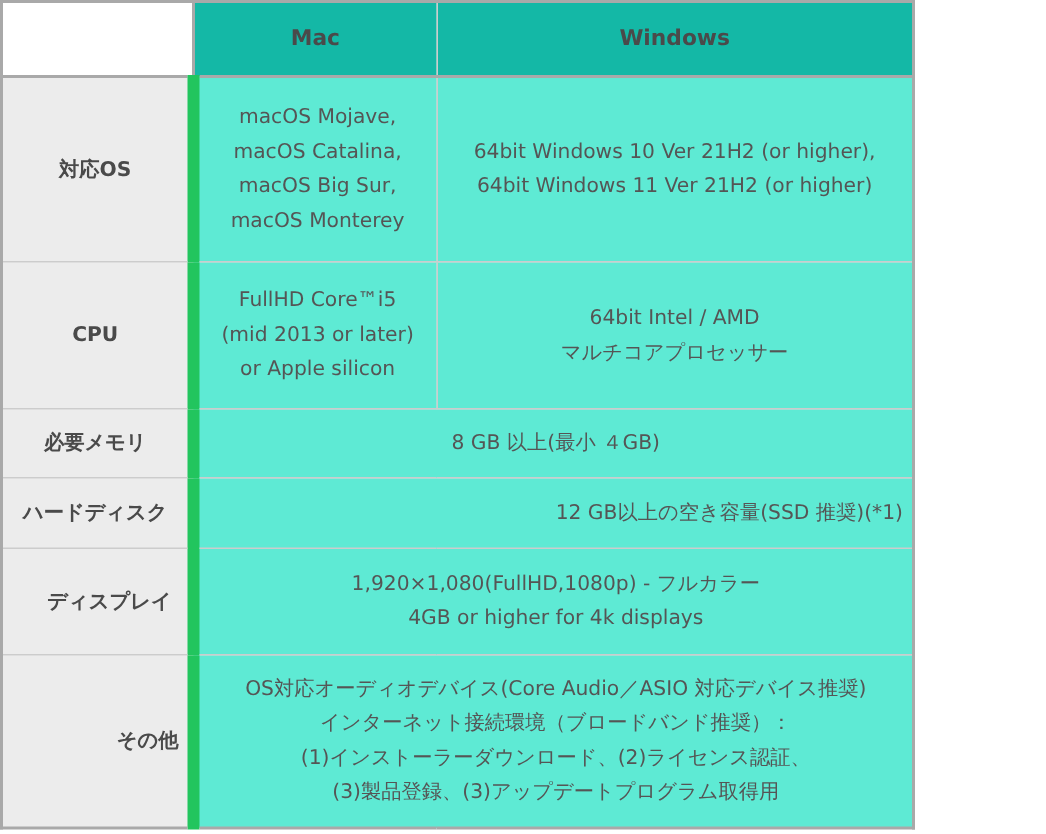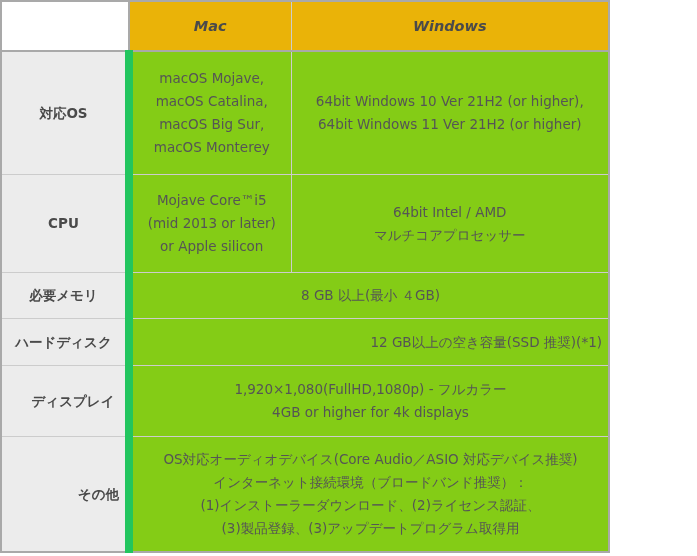--- a/index.html
+++ b/index.html
@@ -33,44 +33,43 @@
   table.spec td,
   table.spec th {
     border: 1px solid #cccccc;
     padding: 0 6px;
     vertical-align: middle;
     text-align: center;
     font-weight: normal;
     font-size: 13.5px;
     line-height: 23px;
     color: #555555;
-    background: #84cc16;
+    background: #5eead4;
   }
 
   
   table.spec .cell-label {
     background: #ececec;
     font-weight: bold;
     font-size: 13.5px;
     border-right: 8px solid #22c55e;
     color: #4a4a4a;
   }
   table.spec .cell-label-empty {
     background: #ffffff;
     border-right: 2px solid #a9a9a9;
     border-bottom: 2px solid #a9a9a9;
   }
   table.spec thead th.col-head {
-    background: #eab308;
+    background: #14b8a6;
     font-weight: bold;
     font-size: 14.5px;
     color: #4a4a4a;
     border-bottom: 2px solid #a9a9a9;
     height: 48px;
-    font-style: italic;
   }
   table.spec thead th.col-head.win-head {
     border-left: 1px solid #cccccc;
   }
 
   .row-os .cell-data { height: 122px; }
   .row-cpu .cell-data { height: 97px; }
   .row-mem .cell-data { height: 45px; }
   .row-hdd .cell-data { height: 46px; text-align: right; }
   .row-disp .cell-data { height: 70px; }
@@ -121,21 +120,21 @@
             <span class="ln nowrapline">64bit Windows 10 Ver 21H2 (or higher),</span>
             <span class="ln nowrapline">64bit Windows 11 Ver 21H2 (or higher)</span>
           </span>
         </td>
       </tr>
 
       <tr class="row-cpu">
         <td class="cell-label">CPU</td>
         <td class="cell-data">
           <span class="lines">
-            <span class="ln">Mojave Core™i5</span>
+            <span class="ln">FullHD Core™i5</span>
             <span class="ln">(mid 2013 or later)</span>
             <span class="ln">or Apple silicon</span>
           </span>
         </td>
         <td class="cell-data">
           <span class="lines">
             <span class="ln">64bit Intel / AMD</span>
             <span class="ln">マルチコアプロセッサー</span>
           </span>
         </td>

